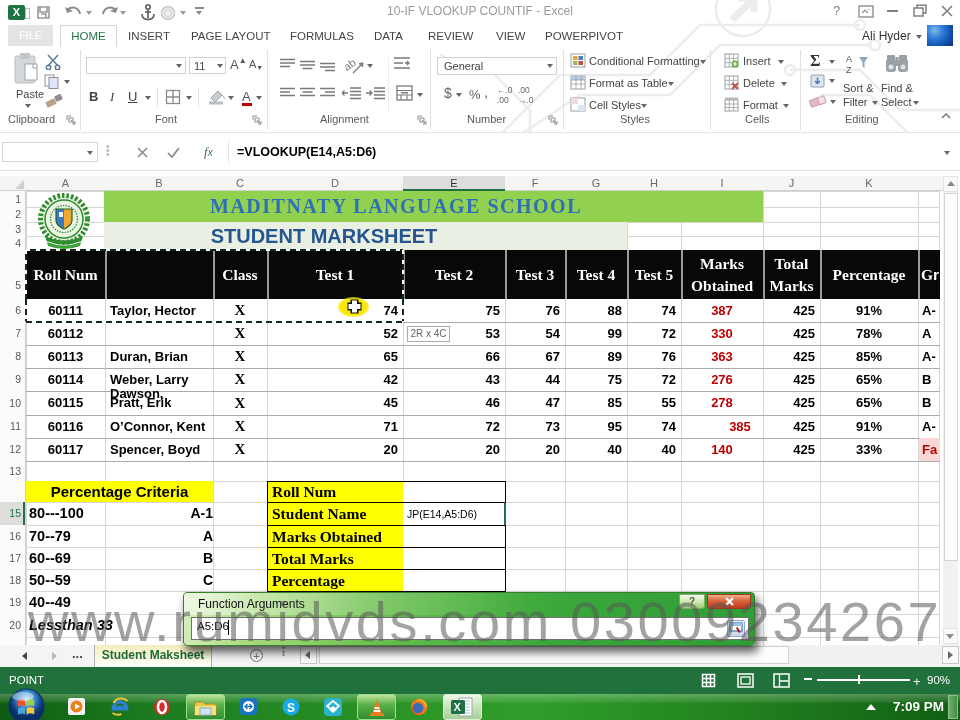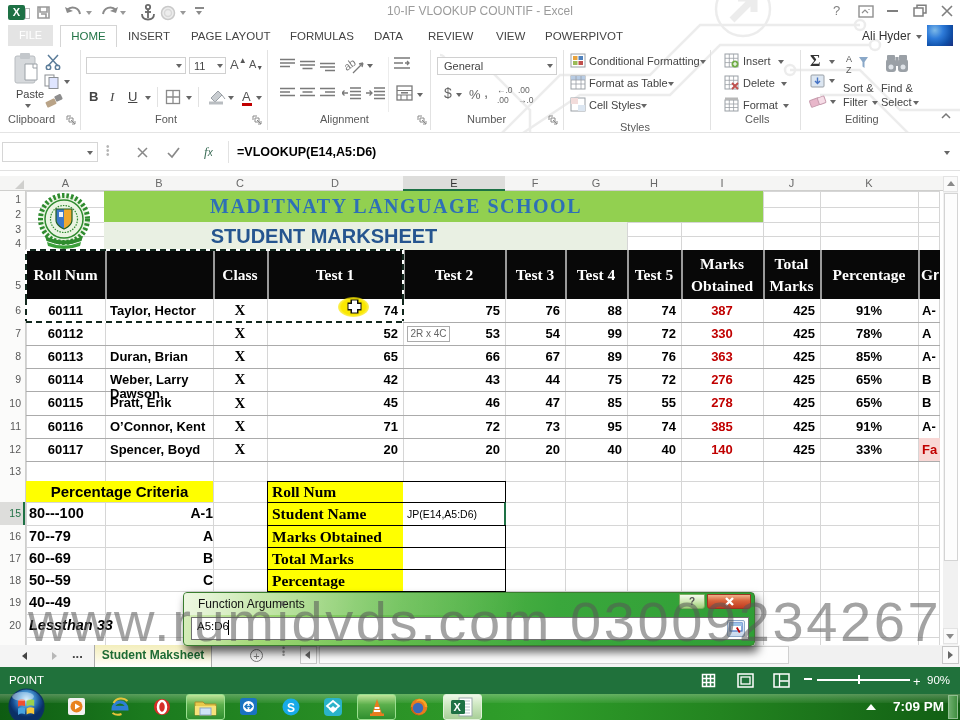--- a/index.html
+++ b/index.html
@@ -275,21 +275,21 @@
       </svg>
  <div class="ab gtxt" style="left:589px;top:30px;">Format as Table</div>
  <div class="tri-d ab" style="left:668px;top:35px;"></div>
  <svg class="ab" style="left:570px;top:50px" width="16" height="15">
         <rect x="1" y="1" width="14" height="13" fill="#fff" stroke="#9aa0a6"></rect>
         <rect x="1" y="1" width="7" height="6" fill="#f2dcdb"></rect>
         <rect x="8" y="8" width="7" height="6" fill="#dce6f1"></rect>
       </svg>
  <div class="ab gtxt" style="left:589px;top:52px;">Cell Styles</div>
  <div class="tri-d ab" style="left:641px;top:57px;"></div>
- <div class="ab lbl" style="left:620px;top:74px;">Styles</div>
+ <div class="ab lbl" style="left:620px;top:66px;">Styles</div>
 
  <svg class="ab" style="left:724px;top:6px" width="15" height="15">
         <rect x="1" y="1" width="13" height="13" fill="#fff" stroke="#9aa0a6"></rect>
         <path d="M1 5.3 h13 M1 9.6 h13 M5.3 1 v13 M9.6 1 v13" stroke="#9aa0a6" stroke-width=".8"></path>
         <circle cx="11" cy="11" r="3.5" fill="#70ad47"></circle>
         <path d="M11 9 v4 M9 11 h4" stroke="#fff" stroke-width="1.2"></path>
       </svg>
  <div class="ab gtxt" style="left:743px;top:8px;">Insert</div>
  <div class="tri-d ab" style="left:778px;top:13px;"></div>
  <svg class="ab" style="left:724px;top:28px" width="15" height="15">
@@ -551,21 +551,21 @@
       <div class="dcK" style="top:215px;line-height:24px;">65%</div>
       <div class="dcL" style="top:215px;line-height:24px;">B</div>
  <div class="dcA" style="top:239px;line-height:23px;">60116</div>
       <div class="dcB" style="top:239px;line-height:23px;">O’Connor, Kent</div>
       <div class="dcC" style="top:239px;line-height:23px;">X</div>
       <div class="dcD" style="top:239px;line-height:23px;">71</div>
       <div class="dcE" style="top:239px;line-height:23px;">72</div>
       <div class="dcF" style="top:239px;line-height:23px;">73</div>
       <div class="dcG" style="top:239px;line-height:23px;">95</div>
       <div class="dcH" style="top:239px;line-height:23px;">74</div>
-      <div class="dcI" style="top:239px;line-height:23px;">385</div>
+      <div class="dcI" style="top:239px;line-height:23px;margin-left:18px;">385</div>
       <div class="dcJ" style="top:239px;line-height:23px;">425</div>
       <div class="dcK" style="top:239px;line-height:23px;">91%</div>
       <div class="dcL" style="top:239px;line-height:23px;">A-</div>
  <div class="ab" style="left:919px;top:262px;width:21px;height:23px;background:#f8d7d5;"></div>
  <div class="dcA" style="top:262px;line-height:23px;">60117</div>
       <div class="dcB" style="top:262px;line-height:23px;">Spencer, Boyd</div>
       <div class="dcC" style="top:262px;line-height:23px;">X</div>
       <div class="dcD" style="top:262px;line-height:23px;">20</div>
       <div class="dcE" style="top:262px;line-height:23px;">20</div>
       <div class="dcF" style="top:262px;line-height:23px;">20</div>

